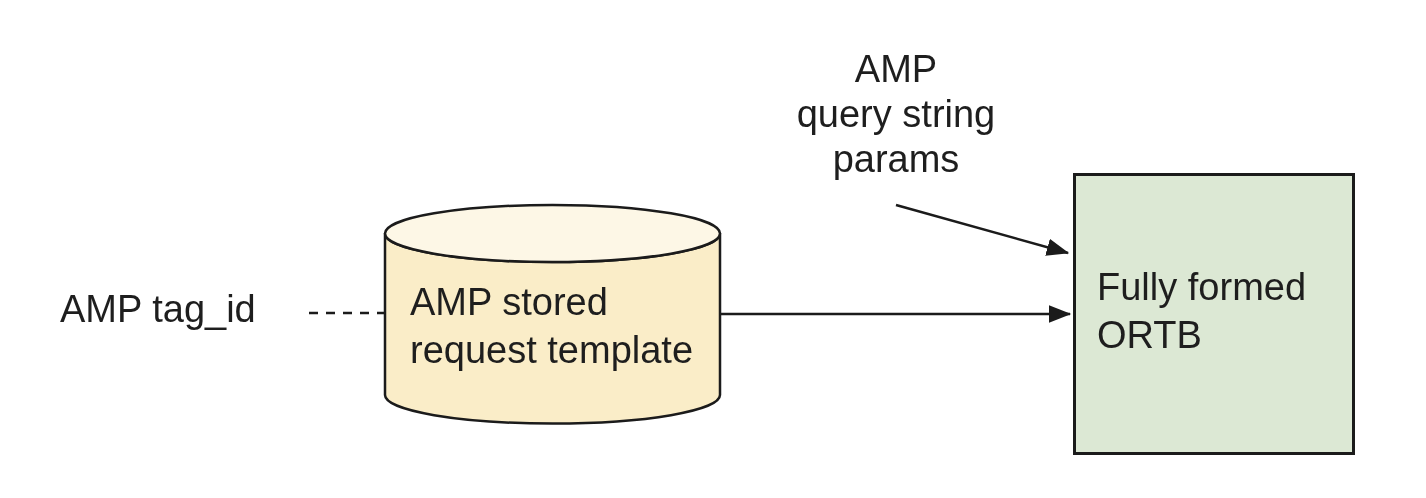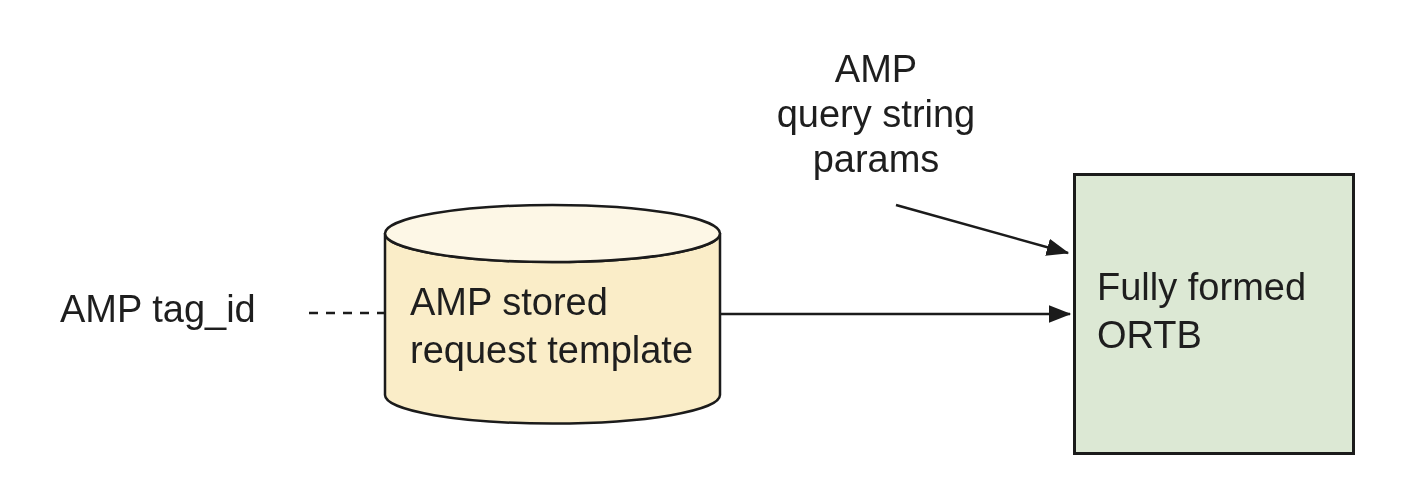--- a/index.html
+++ b/index.html
@@ -29,21 +29,21 @@
     line-height: 48px;
     white-space: pre-line;
     letter-spacing: 0px;
   }
   .label-tag-id {
     left: 50px;
     top: 285px;
     margin-left: 10px;
   }
   .label-query-params {
-    left: 726px;
+    left: 746px;
     top: 47px;
     width: 300px;
     text-align: center;
     line-height: 45px;
   }
   .label-cylinder {
     left: 410px;
     top: 278px;
   }
   .label-ortb {

